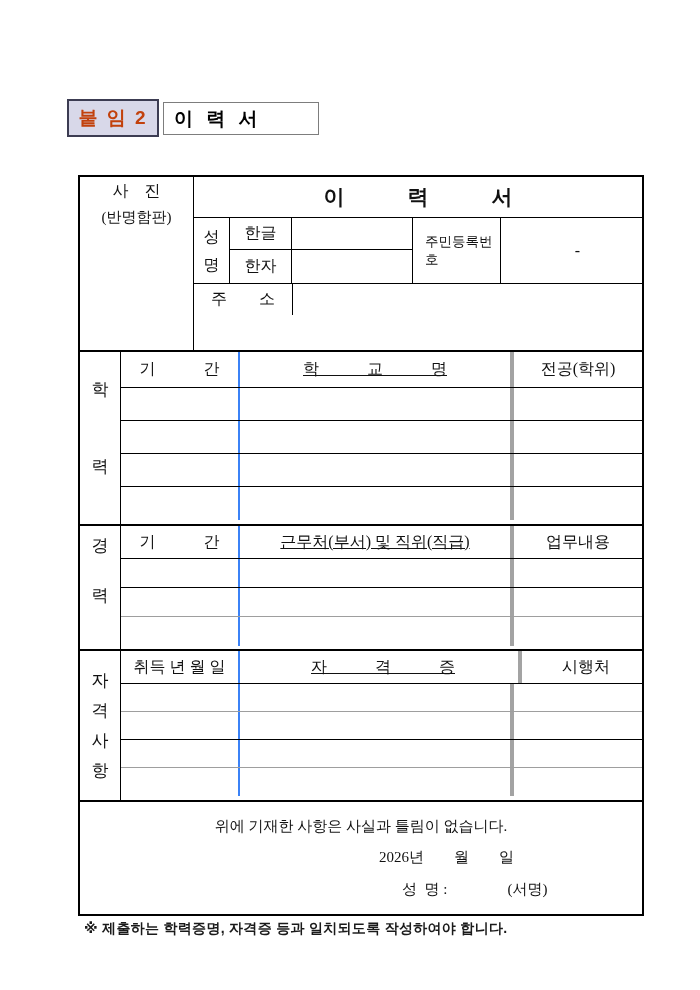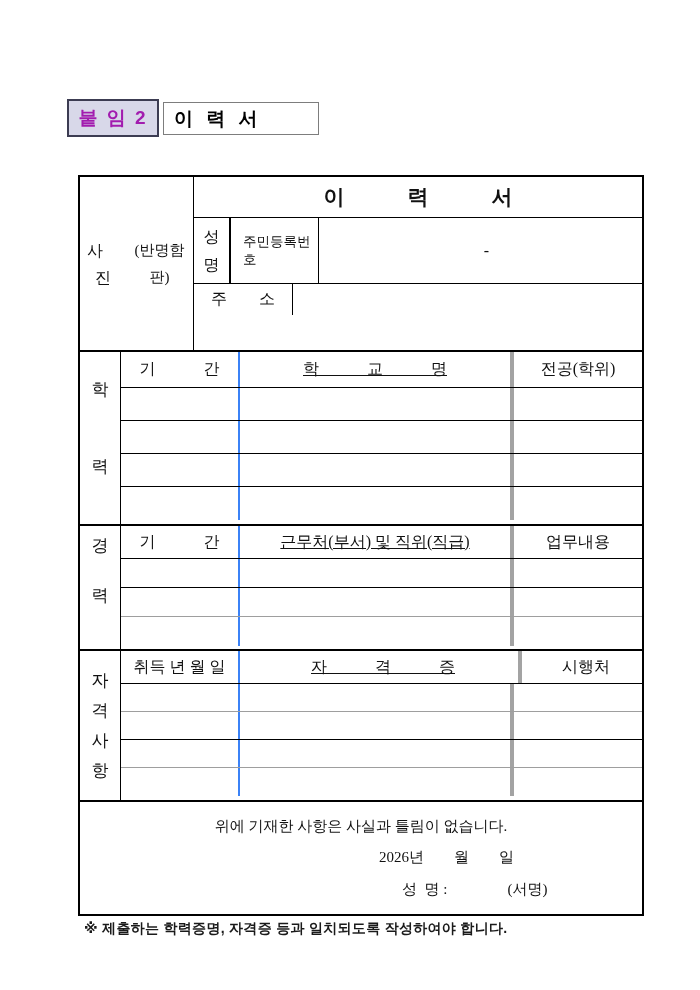--- a/index.html
+++ b/index.html
@@ -15,21 +15,21 @@
   }
   
   .att-box {
     position: absolute; left: 67px; top: 99px;
     width: 92px; height: 38px;
     background: #d8d8e9;
     border: 2px solid #3c3c52;
     display: flex; align-items: center; justify-content: center;
     font-family: "Liberation Sans", "DejaVu Sans", sans-serif;
     font-weight: bold; font-size: 19px; letter-spacing: 2px;
-    color: #a21caf;
+    color: #c2410c;
   }
   .title-box {
     position: absolute; left: 163px; top: 102px;
     width: 156px; height: 33px;
     background: #fff;
     border: 1px solid #7d7d7d;
     display: flex; align-items: center;
     padding-left: 10px;
     font-family: "Liberation Sans", "DejaVu Sans", sans-serif;
     font-weight: bold; font-size: 19px; letter-spacing: 4px;
@@ -47,21 +47,21 @@
   .pre  { white-space: pre-line; text-align: center; }
   .br   { border-right: 1px solid #000; }
   .bl   { border-left: 1px solid #000; padding-left: 12px; }
   .bb   { border-bottom: 1px solid #000; }
   .bb-gray { border-bottom: 1px solid #9e9e9e; }
 
   
   .section-a { height: 175px; border-bottom: 2px solid #000; display: flex; }
   .photo-cell {
     width: 114px; border-right: 1px solid #000;
-    display: flex; flex-direction: row; align-items: center; justify-content: flex-start;
+    display: flex; flex-direction: column; align-items: center; justify-content: flex-start;
     line-height: 27px; font-size: 16px; text-align: center;
   }
   .photo-sub { font-size: 15px; }
   .a-right { flex: 1; display: flex; flex-direction: column; }
   .a-title {
     height: 41px; border-bottom: 1px solid #000;
     display: flex; align-items: center; justify-content: center;
     font-weight: bold; font-size: 21px;
   }
   .a-name { height: 66px; border-bottom: 1px solid #000; display: flex; }
@@ -140,20 +140,30 @@
     <div class="section-a">
       <div class="photo-cell">
         <div>사 진</div>
         <div class="photo-sub">(반명함판)</div>
       </div>
       <div class="a-right">
         <div class="a-title">이   력   서</div>
         <div class="a-name">
           <div class="cell br nm-label pre">성
 명</div>
+          <div class="nm-mid">
+            <div class="nm-row first">
+              <div class="cell nm-k">한글</div>
+              <div class="cell nm-v"></div>
+            </div>
+            <div class="nm-row second">
+              <div class="cell nm-k">한자</div>
+              <div class="cell nm-v"></div>
+            </div>
+          </div>
           <div class="cell bl rrn-label">주민등록번호</div>
           <div class="cell bl rrn-value">-</div>
         </div>
         <div class="a-addr">
           <div class="cell br ad-label">주  소</div>
           <div class="cell ad-value"></div>
         </div>
       </div>
     </div>
 

